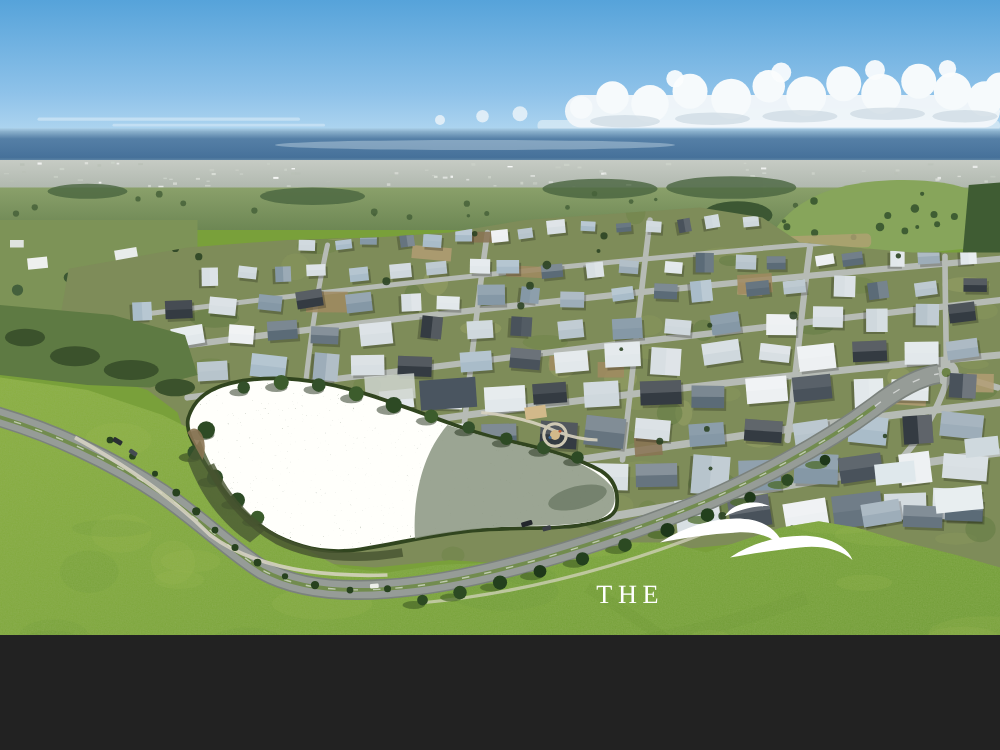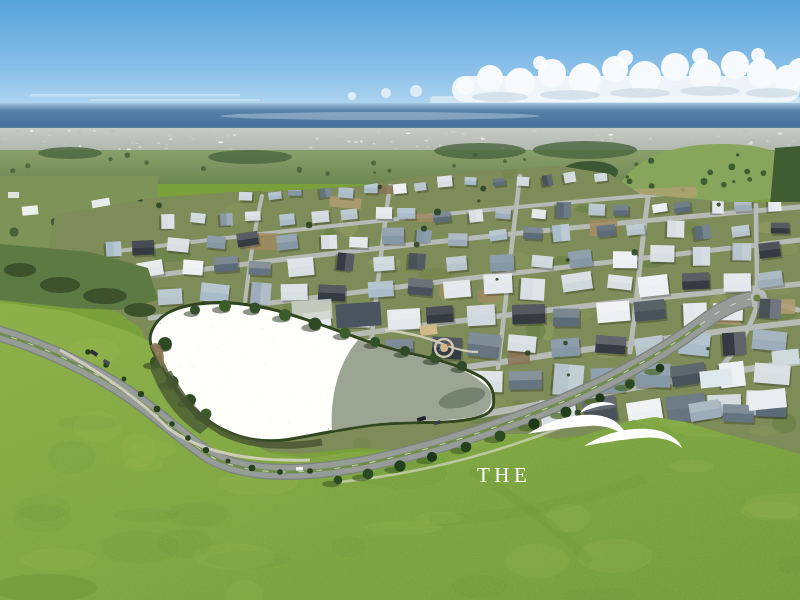--- a/index.html
+++ b/index.html
@@ -1,16 +1,16 @@
 <!DOCTYPE html>
 <html><head>
 <meta charset="utf-8">
 <style>
   html,body{margin:0;padding:0;background:#222;}
-  .stage{position:relative;width:800px;height:600px;overflow:hidden;background:#79a03a;
+  .stage{position:relative;width:800px;height:508px;overflow:hidden;background:#79a03a;
          font-family:"Liberation Serif","DejaVu Serif",serif;}
   .stage svg.scene{position:absolute;left:0;top:0;}
   .logo{position:absolute;left:440px;top:395px;width:350px;height:200px;color:#fff;pointer-events:none;}
   .logo .waves{position:absolute;left:84px;top:3px;}
   .logo .the{position:absolute;left:37px;top:70px;font-size:21px;letter-spacing:4.5px;line-height:1;}
   .logo .springs{position:absolute;left:7px;top:96px;font-size:56px;letter-spacing:13px;line-height:1;}
   .logo .tagline{position:absolute;left:50px;top:167px;font-size:21px;letter-spacing:11px;line-height:1;}
 </style>
 </head>
 <body>

